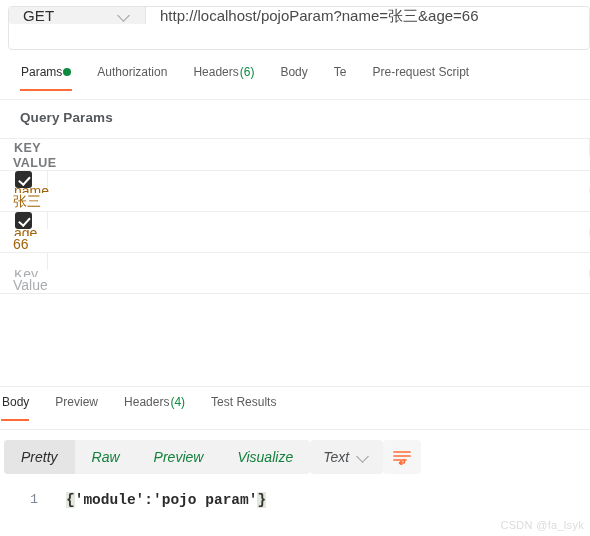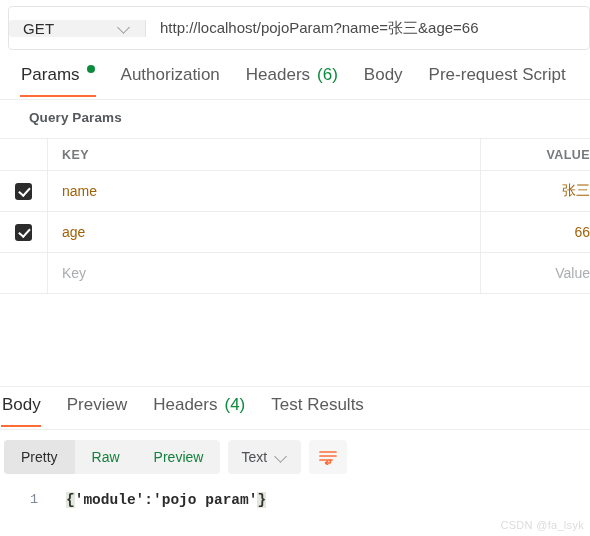--- a/index.html
+++ b/index.html
@@ -14,21 +14,21 @@
     position: relative;
     width: 590px; height: 536px;
     overflow: hidden;
     background: #fff;
   }
 
   
   .urlbar {
     position: absolute; left: 8px; top: 6px;
     width: 582px; height: 44px;
-    display: flex; align-items: center;
+    display: flex; align-items: flex-start;
     border: 1px solid #e4e4e4;
     border-radius: 4px;
     background: #fff;
   }
   .method {
     width: 137px;
     background: #f2f2f2;
     display: flex; align-items: center;
     padding: 0 14px;
     border-right: 1px solid #e4e4e4;
@@ -65,58 +65,59 @@
   
   .req-tabs {
     position: absolute; left: 0; top: 62px;
     width: 590px; height: 38px;
     display: flex; align-items: flex-start;
     padding-left: 8px;
     border-bottom: 1px solid #ededed;
   }
   .tab {
     position: relative;
-    display: flex; gap: 7px;
+    display: flex; align-items: center; gap: 1px;
     padding: 3px 13px 12px 13px;
-    font-size: 17px;
+    font-size: 12px;
     color: #5c5c5c;
     cursor: pointer;
     white-space: nowrap;
   }
   .tab.active { color: #2e2e2e; }
   .tab.active::after {
     content: "";
     position: absolute; left: 12px; right: 12px; bottom: 0;
     height: 2.5px; background: #ff6c37;
   }
   .dot {
     width: 8px; height: 8px;
     border-radius: 50%;
     background: #0c8a3e;
     display: inline-block;
   }
   .count { color: #0c8a3e; }
 
   
   .qp-title {
-    position: absolute; left: 29px; top: 110px;
+    position: absolute; left: 20px; top: 110px;
     font-size: 13.5px; font-weight: bold;
     color: #55585c;
     letter-spacing: .1px;
   }
   .ptable {
     position: absolute; left: 0; top: 138px;
     width: 590px;
     border-top: 1px solid #ededed;
   }
   .prow {
     display: flex;
     height: 41px;
     border-bottom: 1px solid #ededed;
     align-items: center;
+    flex-direction: column;
   }
   .prow.head { height: 32px; }
   .cell-check {
     width: 48px; min-width: 48px;
     display: flex; align-items: center; justify-content: center;
     align-self: stretch;
     border-right: 1px solid #ededed;
   }
   .cell-key {
     flex: 1;
@@ -125,21 +126,20 @@
     padding-left: 14px;
     border-right: 1px solid #ededed;
     overflow: hidden;
   }
   .cell-val {
     width: 109px; min-width: 109px;
     align-self: stretch;
     display: flex; align-items: center;
     padding-left: 13px;
     overflow: hidden;
-    justify-content: flex-end;
   }
   .colhead {
     font-size: 12.5px; font-weight: bold;
     color: #77797c; letter-spacing: .4px;
   }
   .cellText { font-size: 14px; color: #a16207; }
   .cellText.ph { color: #aaadb0; }
   .cbox {
     width: 17px; height: 17px;
     border-radius: 3px;
@@ -175,21 +175,21 @@
     padding-left: 0px;
     border-bottom: 1px solid #ededed;
   }
   .res-tabs .tab { padding: 3px 13px 12px 13px; }
   .res-tabs .tab:first-child { padding-left: 2px; }
   .res-tabs .tab:first-child::after { left: 1px; right: 13px; }
 
   
   .rtoolbar {
     position: absolute; left: 4px; top: 440px;
-    display: flex; align-items: center; gap: 8px;
+    display: flex; align-items: center; gap: 0; font-style: italic;
   }
   .segs {
     display: flex;
     background: #f2f2f2;
     border-radius: 4px;
     overflow: hidden;
     height: 34px;
   }
   .seg {
     display: flex; align-items: center;
@@ -281,24 +281,24 @@
       <span>Authorization</span>
     </div>
     <div class="tab">
       <span>Headers</span>
       <span class="count">(6)</span>
     </div>
     <div class="tab">
       <span>Body</span>
     </div>
     <div class="tab">
+      <span>Te</span>
+    </div>
+    <div class="tab">
       <span>Pre-request Script</span>
-    </div>
-    <div class="tab">
-      <span>Te</span>
     </div>
   </div>
 
   <div class="qp-title">Query Params</div>
 
   <div class="ptable">
 
     <div class="prow head">
       <div class="cell-check"></div>
       <div class="cell-key">
@@ -368,20 +368,23 @@
   <div class="rtoolbar">
     <div class="segs">
       <div class="seg active">
         <span>Pretty</span>
       </div>
       <div class="seg">
         <span>Raw</span>
       </div>
       <div class="seg">
         <span>Preview</span>
+      </div>
+      <div class="seg">
+        <span>Visualize</span>
       </div>
     </div>
 
     <div class="typebox">
       <span>Text</span>
       <span class="chev"></span>
     </div>
 
     <div class="wrapbtn">
       <svg width="20" height="16" viewBox="0 0 20 16">

